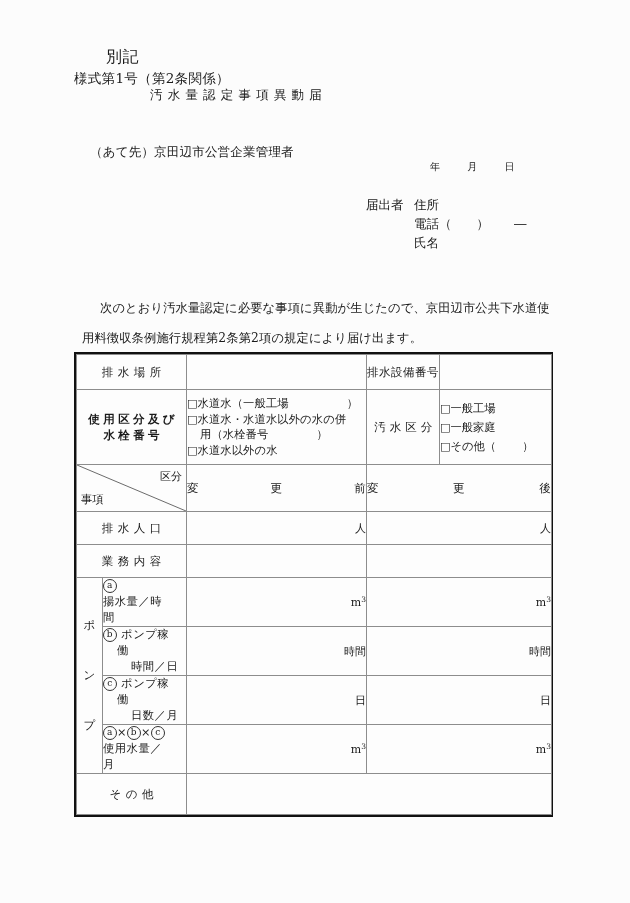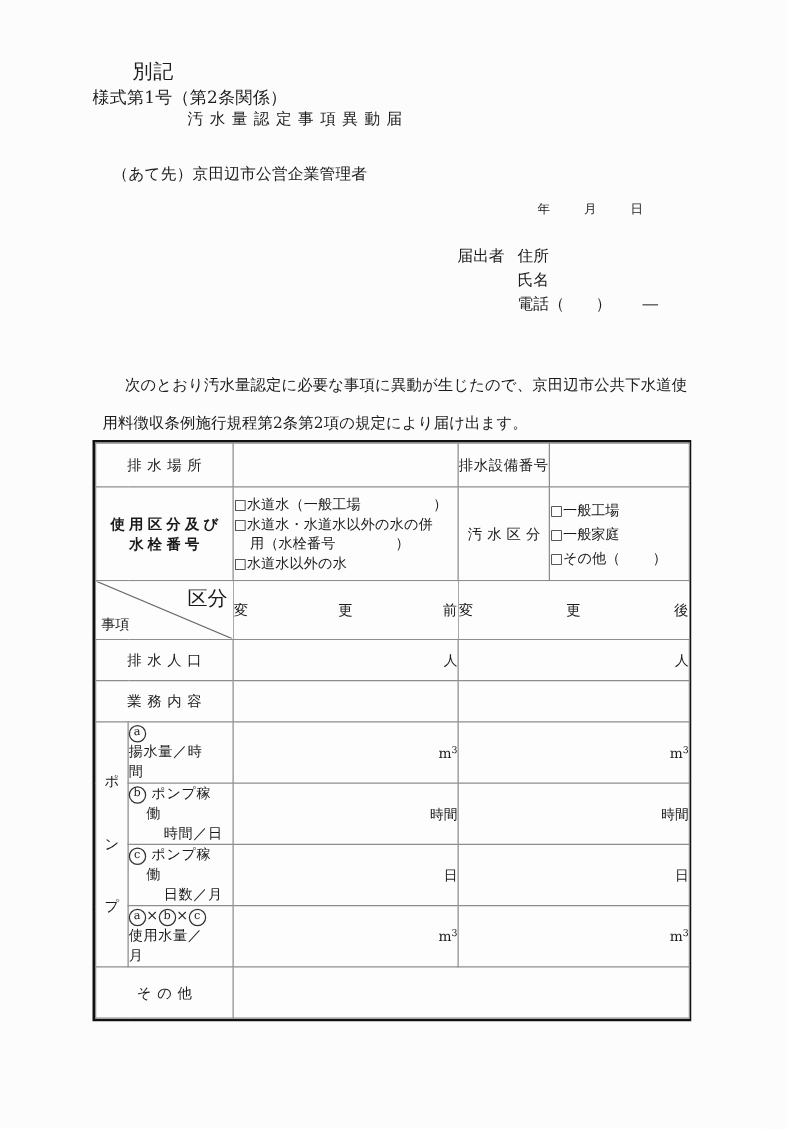--- a/index.html
+++ b/index.html
@@ -39,21 +39,21 @@
     position: absolute;
     left: 150px;
     top: 87px;
     font-size: 12.5px;
     letter-spacing: 5.2px;
     white-space: nowrap;
   }
   .addressee {
     position: absolute;
     left: 90px;
-    top: 131px;
+    top: 144px;
     font-size: 12.5px;
     letter-spacing: 0.2px;
     white-space: nowrap;
   }
 
   
   .date-line {
     position: absolute;
     left: 430px;
     top: 160px;
@@ -191,21 +191,21 @@
   }
   .diag svg {
     position: absolute;
     left: 0; top: 0;
     width: 100%; height: 100%;
   }
   .diag .kubun {
     position: absolute;
     right: 4px;
     top: 4px;
-    font-size: 16px;
+    font-size: 11px;
     margin-left: 32px;
   }
   .diag .jikou {
     position: absolute;
     left: 4px;
     bottom: 4px;
     font-size: 11.3px;
   }
 
   .hdr-cell {
@@ -278,24 +278,24 @@
     <span class="date-y">年</span>
     <span class="date-m">月</span>
     <span>日</span>
   </div>
 
   <div class="submitter">
     <div class="row">
       <span class="lbl">届出者</span><span>住所</span>
     </div>
     <div class="row">
-      <span class="sub-indent"></span><span>氏名</span>
+      <span class="sub-indent"></span><span>電話（　　）　　―</span>
     </div>
     <div class="row">
-      <span class="sub-indent"></span><span>電話（　　）　　―</span>
+      <span class="sub-indent"></span><span>氏名</span>
     </div>
   </div>
 
   <div class="body-p"><span class="indent"></span><span>次のとおり汚水量認定に必要な事項に異動が生じたので、京田辺市公共下水道使用料徴収条例施行規程第2条第2項の規定により届け出ます。</span></div>
 
   <div class="tbl-wrap">
   <table class="form">
     <colgroup>
       <col style="width:26px">
       <col style="width:84px">

